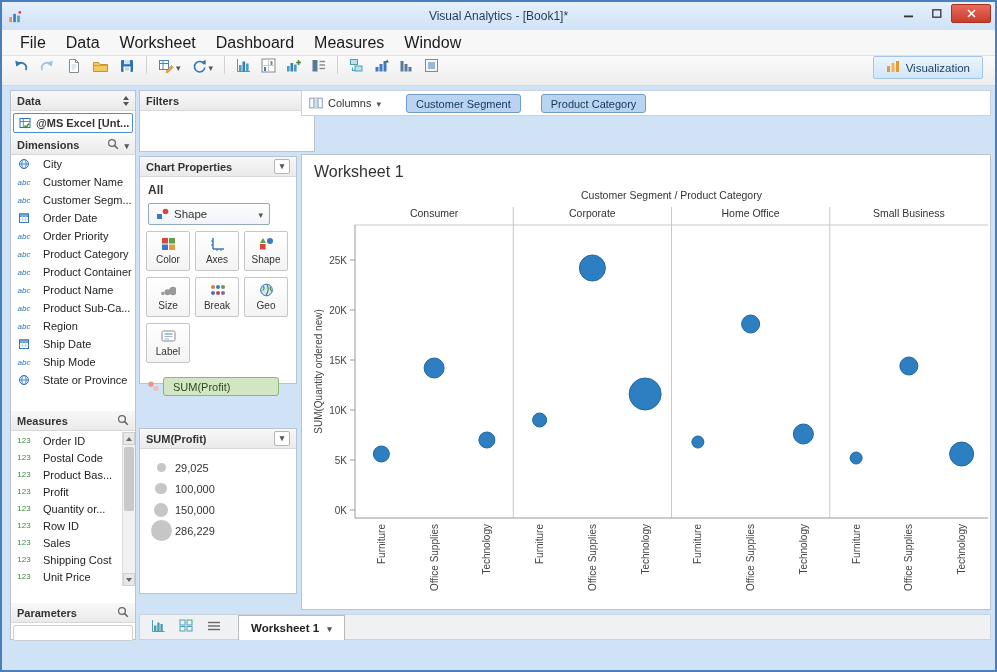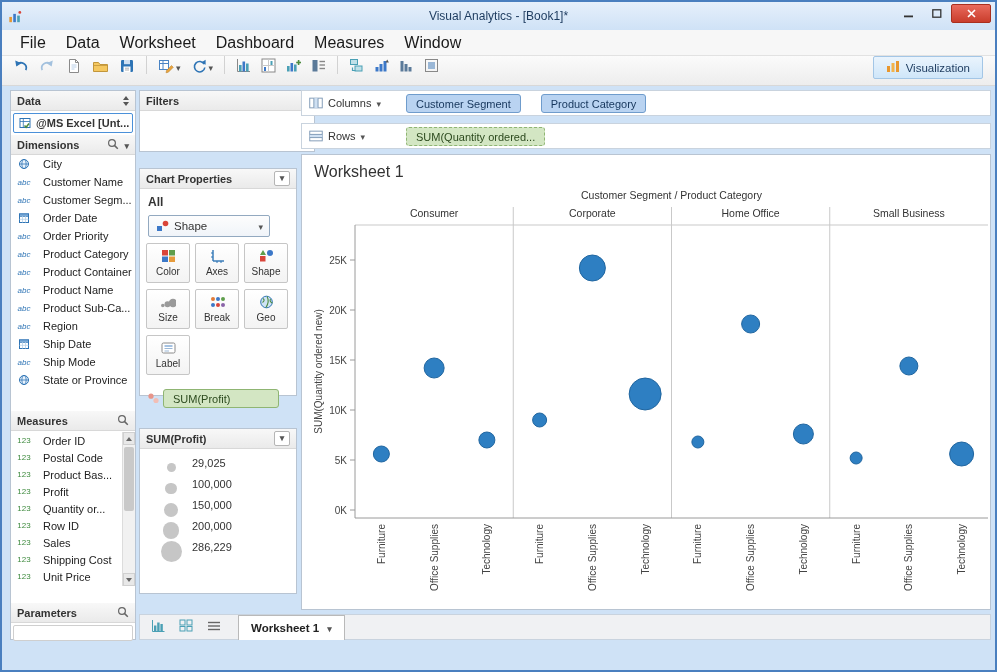--- a/index.html
+++ b/index.html
@@ -54,21 +54,21 @@
   .shape-select{background:linear-gradient(#fdfdfd,#f0f4f9);border:1px solid #93a9c0;border-radius:2px;display:flex;align-items:center;gap:5px;padding:0 6px;font-size:11.5px;}
   #prop-buttons{display:flex;flex-wrap:wrap;gap:6px 5px;}
   .prop-btn{width:44px;height:40px;border:1px solid #c6c6c6;border-radius:2px;background:linear-gradient(#ffffff,#f3f3f3);display:flex;flex-direction:column;align-items:center;justify-content:center;gap:3px;font-size:10px;color:#333;}
   .bicon{height:14px;display:flex;align-items:center;}
   .dd-btn{width:16px;height:15px;border:1px solid #b5b5b5;background:#fff;border-radius:2px;display:flex;align-items:center;justify-content:center;}
   .pill{display:inline-flex;align-items:center;height:19px;padding:0 9px;border-radius:3px;font-size:11px;white-space:nowrap;}
   .pill-dim{background:#b9d3f1;border:1px solid #6f9ccc;color:#16365c;}
   .pill-mea{background:#d3e6c3;border:1px solid #8fb573;color:#2c4a1e;}
   .pill-mea.dashed{border-style:dashed;}
   .pill-row{display:flex;align-items:center;gap:3px;}
-  .leg-row{display:flex;height:21px;padding-left:18px;gap:8px;}
+  .leg-row{display:flex;align-items:center;height:21px;padding-left:8px;gap:1px;}
   .leg-cw{width:26px;display:flex;justify-content:center;align-items:center;flex:none;}
   .leg-c{display:block;border-radius:50%;background:#c6c6c6;}
   .leg-l{font-size:11px;color:#333;}
 
   
   .shelf{width:690px;height:26px;background:#fff;border:1px solid #c9d3de;display:flex;align-items:center;gap:5px;padding:0 7px;}
   .shelf-label{font-size:11px;color:#333;}
   .shelf-pills{position:absolute;left:104px;top:3px;display:flex;gap:20px;}
   .sheet{overflow:hidden;}
   .ws-title{position:absolute;left:12px;top:8px;font-size:16px;color:#333;}
@@ -431,21 +431,21 @@
     </div>
 
     <div class="panel abs" style="left:137px;top:4px;width:176px;height:62px">
       <div class="sec-h">
         <span>Filters</span>
         <span class="spacer"></span>
         <span class="caret"></span>
       </div>
     </div>
 
-    <div class="panel abs" style="left:137px;top:82px;width:158px;height:228px">
+    <div class="panel abs" style="left:137px;top:70px;width:158px;height:228px">
       <div class="sec-h">
         <span>Chart Properties</span>
         <span class="spacer"></span>
         <span class="dd-btn caret"></span>
       </div>
       <div class="all-label abs" style="top:26px;left:8px">All</div>
       <div class="shape-select abs" style="top:46px;left:8px;width:122px;height:22px">
         <span class="f-icon">
             <svg width="13" height="12" viewBox="0 0 13 12">
               <rect x="1" y="6" width="5" height="5" fill="#3c78c8"></rect>
@@ -566,26 +566,20 @@
             <span class="leg-l">100,000</span>
           </div>
           <div class="leg-row">
             <span class="leg-cw">
               <span class="leg-c" style="height: 14px; width: 14px; background: rgb(198, 198, 198);"></span>
             </span>
             <span class="leg-l">150,000</span>
           </div>
           <div class="leg-row">
             <span class="leg-cw">
-              <span class="leg-c" style="height: 16.5px; width: 16.5px; background: rgb(198, 198, 198);"></span>
-            </span>
-            <span class="leg-l">200,000</span>
-          </div>
-          <div class="leg-row">
-            <span class="leg-cw">
               <span class="leg-c" style="height: 21px; width: 21px; background: rgb(198, 198, 198);"></span>
             </span>
             <span class="leg-l">286,229</span>
           </div>
         </div>
     </div>
 
     <div class="shelf abs" style="left:299px;top:4px">
       <span class="f-icon">
           <svg width="15" height="12" viewBox="0 0 15 12">
@@ -596,35 +590,20 @@
           </svg>
         </span>
       <span class="shelf-label">Columns</span>
       <span class="caret"></span>
       <span id="columns-pills" class="shelf-pills">
           <span class="pill pill-dim">Customer Segment</span>
           <span class="pill pill-dim">Product Category</span>
         </span>
     </div>
 
-    <div class="shelf abs" style="left:299px;top:37px">
-      <span class="f-icon">
-          <svg width="15" height="12" viewBox="0 0 15 12">
-            <rect x="0.8" y="0.8" width="13.4" height="10.4" fill="#fff" stroke="#7d98b5"></rect>
-            <rect x="0.8" y="4.3" width="13.4" height="3.4" fill="#cfe0f2"></rect>
-            <line x1="0.8" y1="4.3" x2="14.2" y2="4.3" stroke="#7d98b5"></line>
-            <line x1="0.8" y1="7.7" x2="14.2" y2="7.7" stroke="#7d98b5"></line>
-          </svg>
-        </span>
-      <span class="shelf-label">Rows</span>
-      <span class="caret"></span>
-      <span id="rows-pills" class="shelf-pills">
-          <span class="pill pill-mea dashed">SUM(Quantity ordered...</span>
-        </span>
-    </div>
 
     <div class="panel abs sheet" style="left:299px;top:68px;width:690px;height:456px">
       <svg id="chart-svg" width="690" height="456">
           <text x="369.5" y="44" text-anchor="middle" font-size="10.5" fill="#333">Customer Segment / Product Category</text>
           <text x="132.125" y="62" text-anchor="middle" font-size="10.5" fill="#333">Consumer</text>
           <text x="290.375" y="62" text-anchor="middle" font-size="10.5" fill="#333">Corporate</text>
           <line x1="211.25" y1="52" x2="211.25" y2="363" stroke="#c9c9c9"></line>
           <text x="448.625" y="62" text-anchor="middle" font-size="10.5" fill="#333">Home Office</text>
           <line x1="369.5" y1="52" x2="369.5" y2="363" stroke="#c9c9c9"></line>
           <text x="606.875" y="62" text-anchor="middle" font-size="10.5" fill="#333">Small Business</text>

